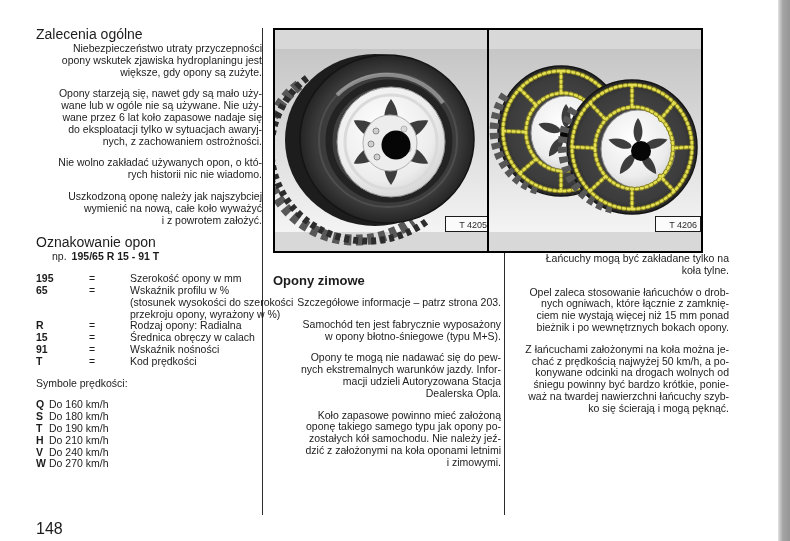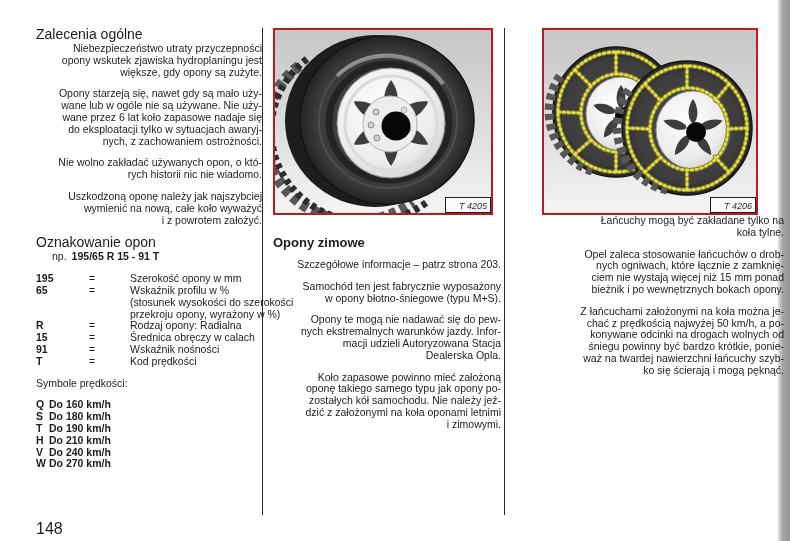--- a/index.html
+++ b/index.html
@@ -11,45 +11,44 @@
     position:absolute; left:778px; top:0; width:12px; height:541px;
     background:linear-gradient(90deg,#e2e2e2 0%, #a4a4a4 40%, #959595 100%);
   }
   .vdiv { position:absolute; top:28px; width:1px; height:487px; background:#2b2b2b; }
   #vdiv1 { left:262px; }
   #vdiv2 { left:504px; }
 
   .col { position:absolute; top:28px; font-size:10.5px; line-height:11.8px; }
   .col-left  { left:36px;  width:226px; }
   .col-mid   { left:273px; width:228px; }
-  .col-right { left:542px; width:242px; }
+  .col-right { left:487px; width:242px; }
 
   .h-small { font-size:14px; font-weight:normal; line-height:13px; margin:0 0 2px 0; white-space:pre; }
   .h-col   { font-size:13px;   font-weight:bold; line-height:15px; margin:20px 0 9px 0; white-space:pre; }
   .para    { margin:0 0 10px 0; white-space:pre;text-align:right; }
   .subhead { margin:0 0 10px 0; white-space:pre; }
   .example { margin:0 0 10px 16px; white-space:pre; }
   .example .np { margin-right:5px; }
   .example b { font-weight:bold; }
 
   .spec-list { margin:0 0 10px 0; }
   .spec-row  { display:flex;gap:28px; }
   .spec-term { width:25px; flex:none; font-weight:bold; }
   .spec-eq   { width:13px; flex:none; }
   .spec-def  { white-space:pre; }
 
   .speed-list { margin:0; }
   .speed-row  { display:flex; }
   .speed-code { width:13px; flex:none; font-weight:bold; }
-  .speed-desc { white-space:pre;font-weight:bold; }
+  .speed-desc { white-space:pre; }
 
   .figure {
-    position:relative; height:187px; border:2px solid #b91c1c; box-sizing:border-box;
+    position:relative; height:225px; border:2px solid #000000; box-sizing:border-box;
     background:#d8d8d8;
-    font-style:italic;
   }
   .col-mid  .figure { width:220px; }
   .col-right .figure { width:216px; }
   .figure svg { display:block; width:100%; height:100%; }
   svg text { font-family:"Liberation Sans", sans-serif; }
 
   .page-number { position:absolute; left:36px; top:520px; font-size:16px; }
 
   .chain-u { fill:none; stroke:#87821f; stroke-width:4.6; stroke-dasharray:1.8 3.1; stroke-linecap:round; }
   .chain-o { fill:none; stroke:#e4de51; stroke-width:2.6; stroke-dasharray:1.8 3.1; stroke-linecap:round; }

